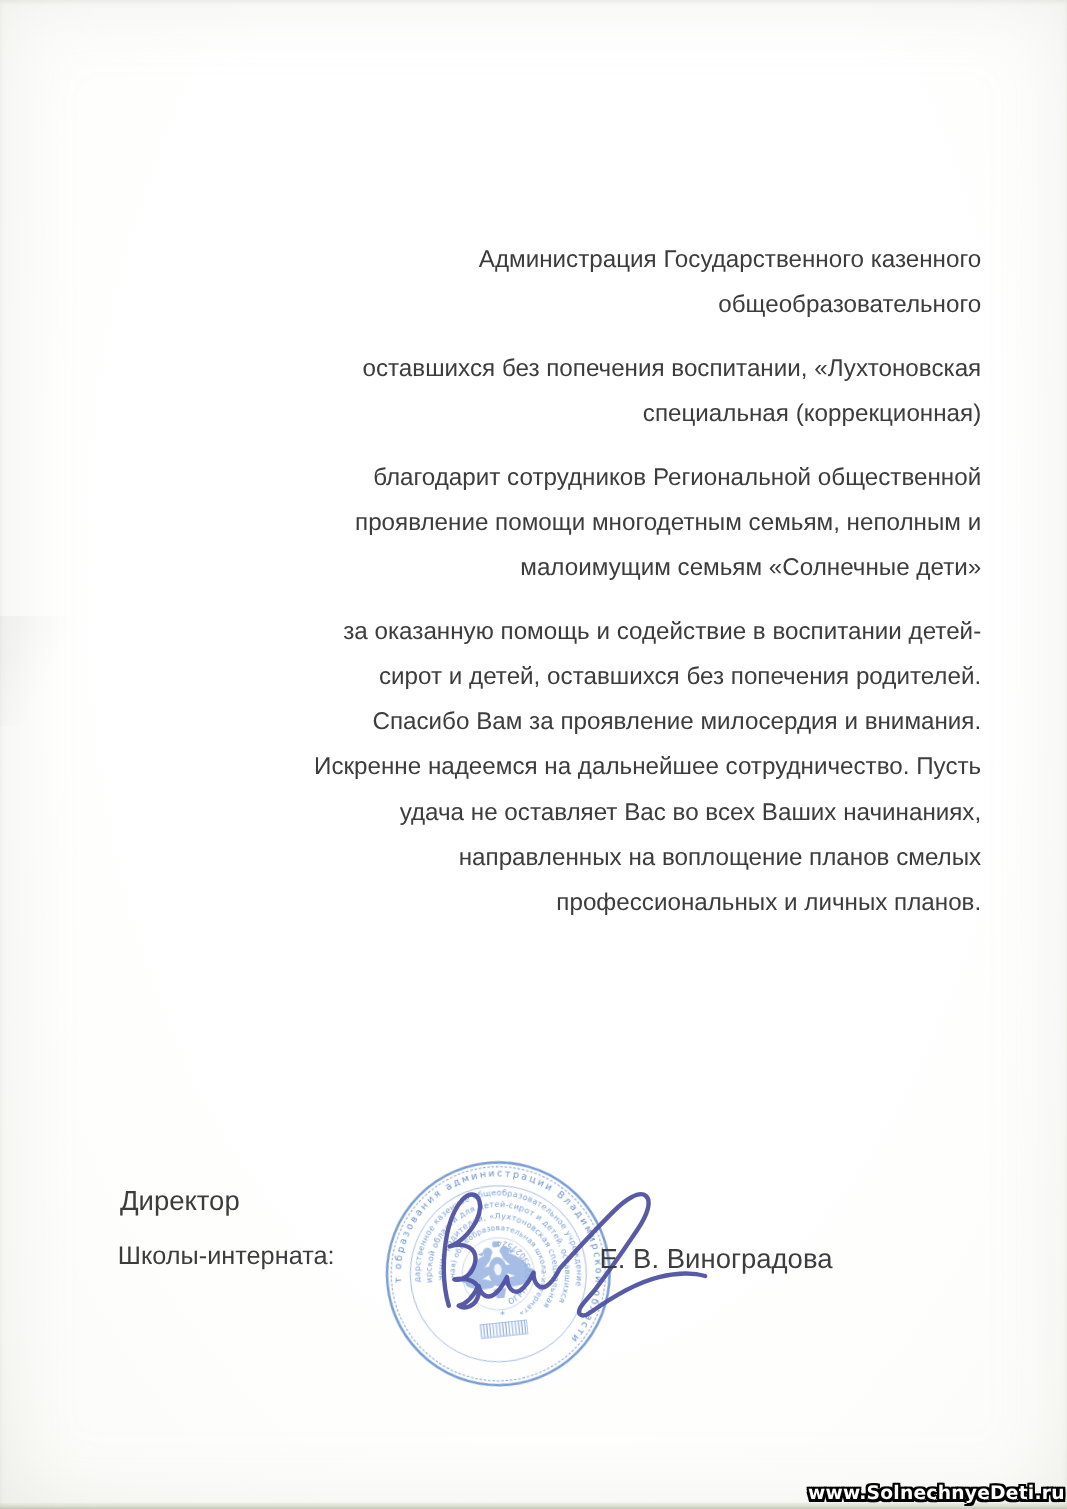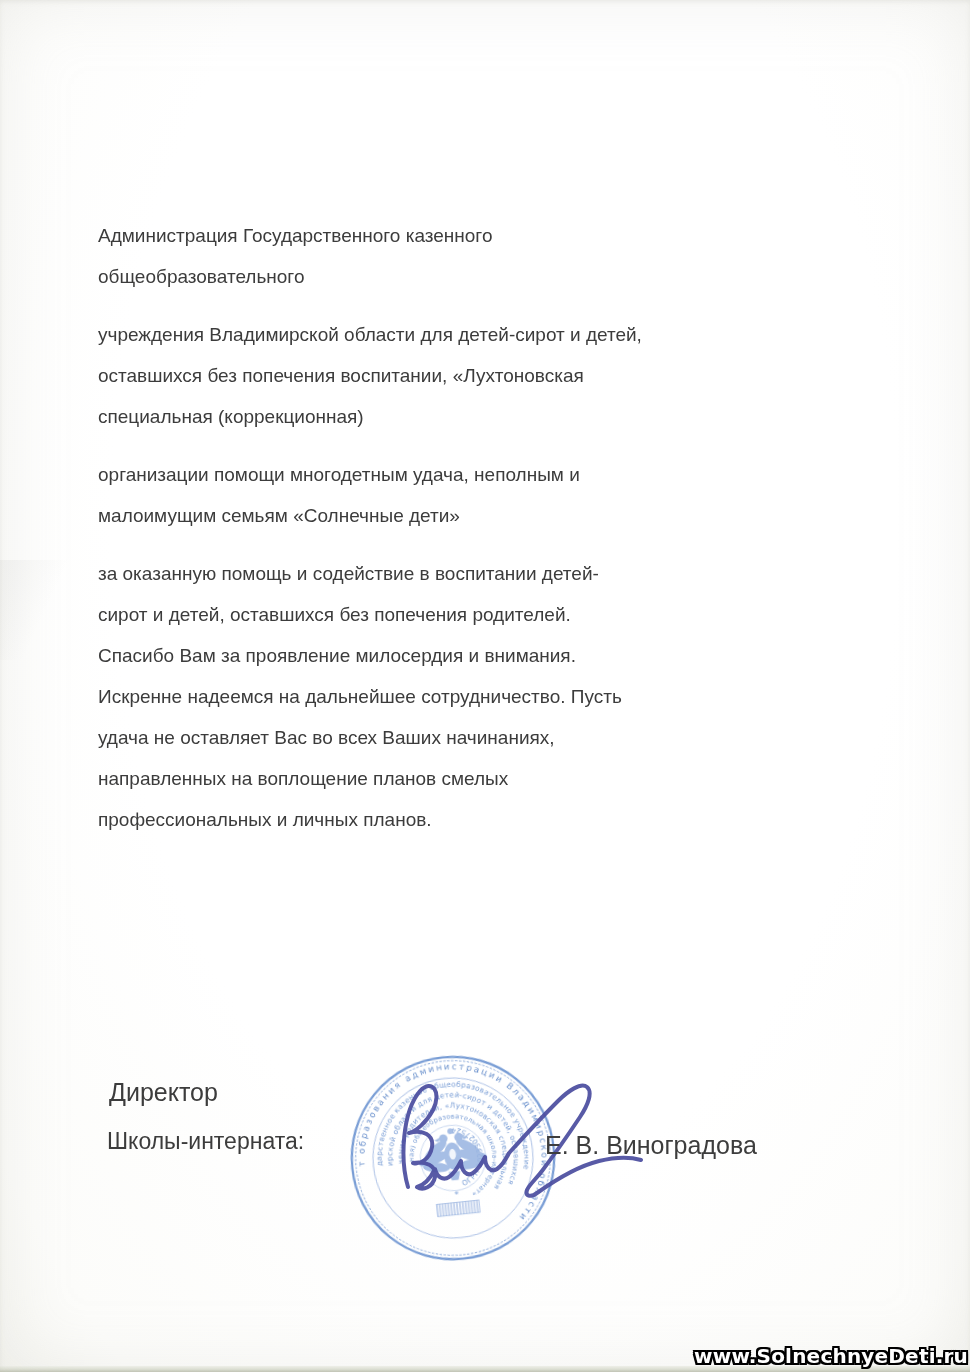--- a/index.html
+++ b/index.html
@@ -20,63 +20,63 @@
   .crease{
     position:absolute;left:0;top:560px;width:70px;height:100px;pointer-events:none;
     background:linear-gradient(115deg, rgba(120,120,115,0.07), rgba(120,120,115,0.0) 60%);
   }
   .scan-edge-bottom{
     position:absolute;left:0;bottom:0;width:100%;height:6px;
     background:linear-gradient(to bottom,#f3f4ee 0%, #dfe2d6 55%, #c2c6b6 100%);
   }
   
   .letter-body{
-    position:absolute;left:98px;top:215px;width:810px;
-    color:#3c3c3c;font-size:19px;line-height:41px;text-align:left;
+    position:absolute;left:82px;top:215px;width:810px;
+    color:#3c3c3c;font-size:22px;line-height:41px;text-align:right;
   }
   .para{margin:0 0 17px 0;}
   .line{display:block;white-space:nowrap;}
   
   .sign-title-1{position:absolute;left:109px;top:1078px;font-size:25px;color:#3c3c3c;white-space:nowrap;}
   .sign-title-2{position:absolute;left:107px;top:1128px;font-size:23px;color:#3c3c3c;white-space:nowrap;}
   .signer-name{position:absolute;left:545px;top:1131px;font-size:25px;color:#3d3d3d;white-space:nowrap;z-index:4;}
   .stamp{
     position:absolute;left:340px;top:1052px;width:226px;height:212px;
     transform:rotate(-6deg);opacity:0.93;z-index:2;filter:blur(0.3px);
   }
   .stamp text{font-family:"DejaVu Sans",sans-serif;}
   .autograph{position:absolute;left:378px;top:1072px;width:280px;height:150px;z-index:3;}
   
   .watermark{
     position:absolute;right:2px;bottom:4px;z-index:5;
-    font-family:"DejaVu Sans",sans-serif;font-weight:bold;font-size:20px;color:#ffffff;
+    font-family:"DejaVu Sans",sans-serif;font-weight:bold;font-size:17px;color:#ffffff;
     text-shadow:
       -2px -2px 0 #000, 2px -2px 0 #000, -2px 2px 0 #000, 2px 2px 0 #000,
       0 -2px 0 #000, 0 2px 0 #000, -2px 0 0 #000, 2px 0 0 #000;
     letter-spacing:0.2px;
     padding-left:19px;
   }
 </style>
 </head>
 <body>
 
 <div class="page">
 
   <div class="letter-body">
     <p class="para">
       <span class="line">Администрация Государственного казенного</span>
       <span class="line">общеобразовательного</span>
     </p>
     <p class="para">
-      <span class="line">учреждения Владимирской области для детей-сирот и детей,</span>
       <span class="line">оставшихся без попечения воспитании, «Лухтоновская</span>
       <span class="line">специальная (коррекционная)</span>
     </p>
     <p class="para">
-      <span class="line">организации помощи многодетным удача, неполным и</span>
+      <span class="line">благодарит сотрудников Региональной общественной</span>
+      <span class="line">проявление помощи многодетным семьям, неполным и</span>
       <span class="line">малоимущим семьям «Солнечные дети»</span>
     </p>
     <p class="para">
       <span class="line">за оказанную помощь и содействие в воспитании детей-</span>
       <span class="line">сирот и детей, оставшихся без попечения родителей.</span>
       <span class="line">Спасибо Вам за проявление милосердия и внимания.</span>
       <span class="line">Искренне надеемся на дальнейшее сотрудничество. Пусть</span>
       <span class="line">удача не оставляет Вас во всех Ваших начинаниях,</span>
       <span class="line">направленных на воплощение планов смелых</span>
       <span class="line">профессиональных и личных планов.</span>

